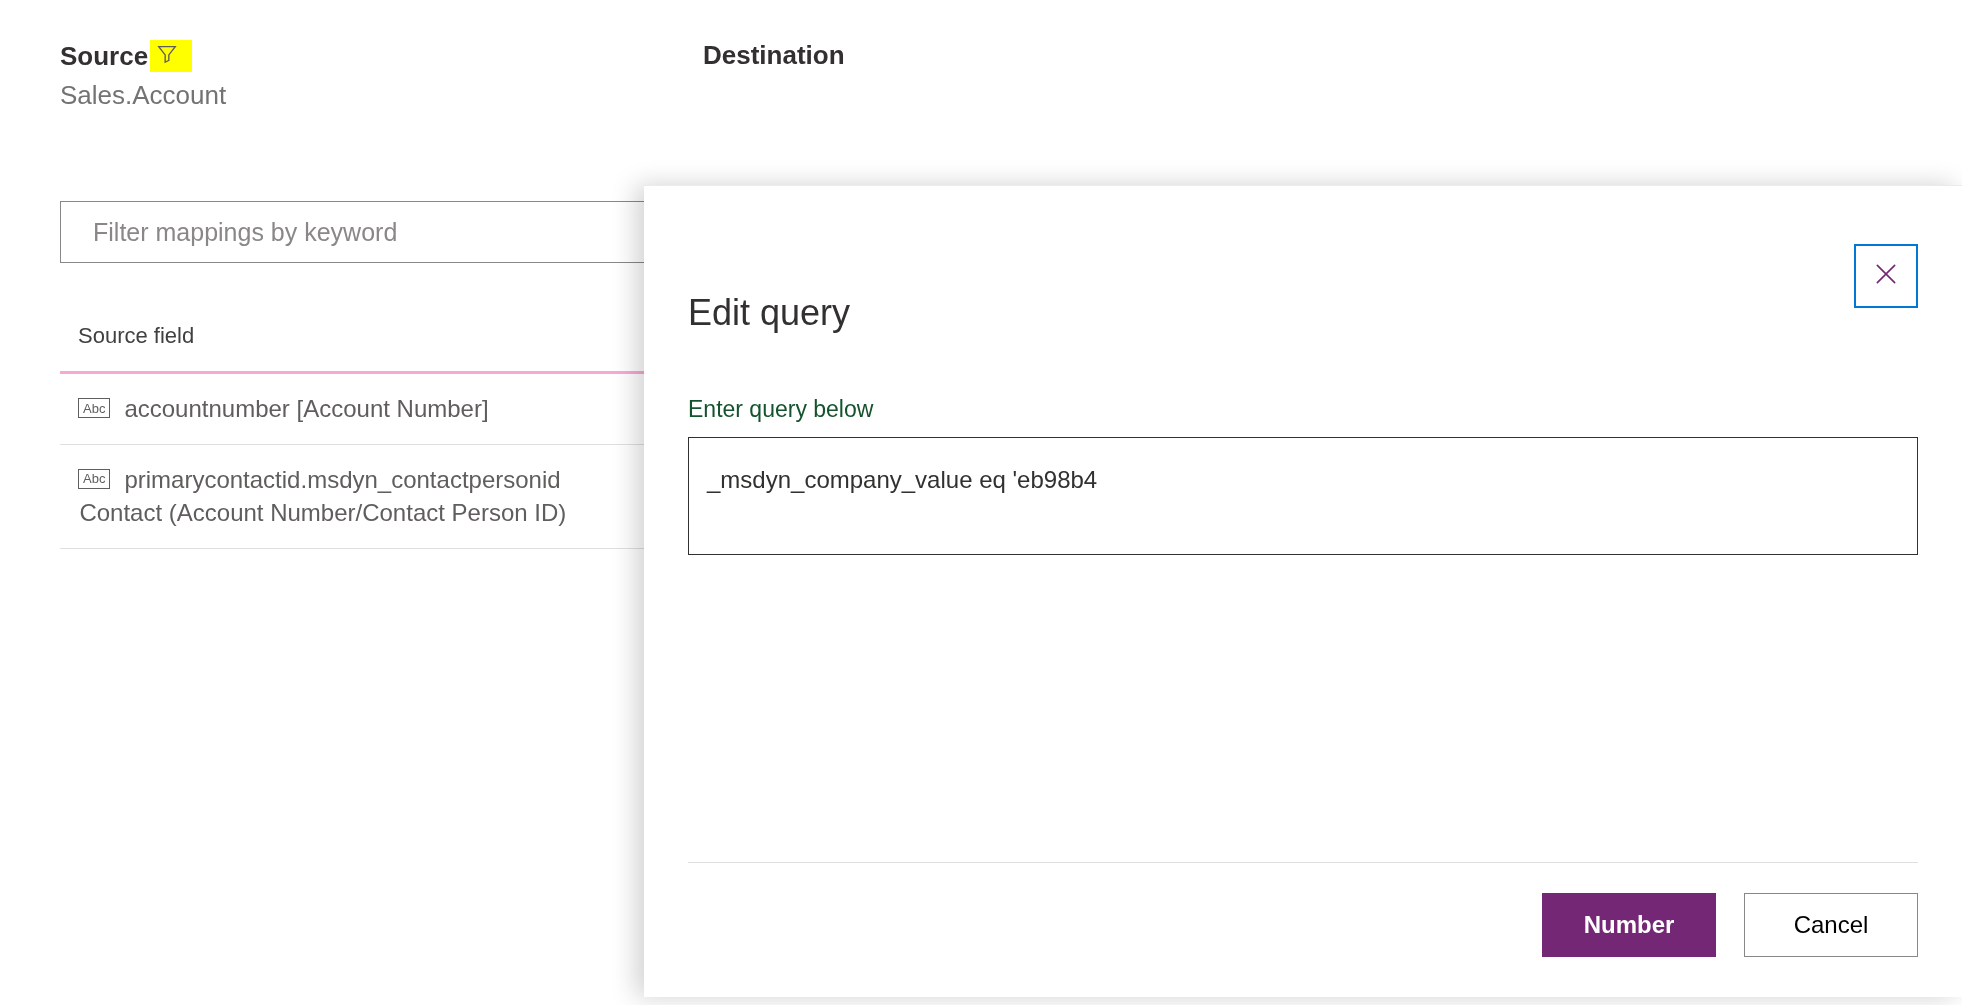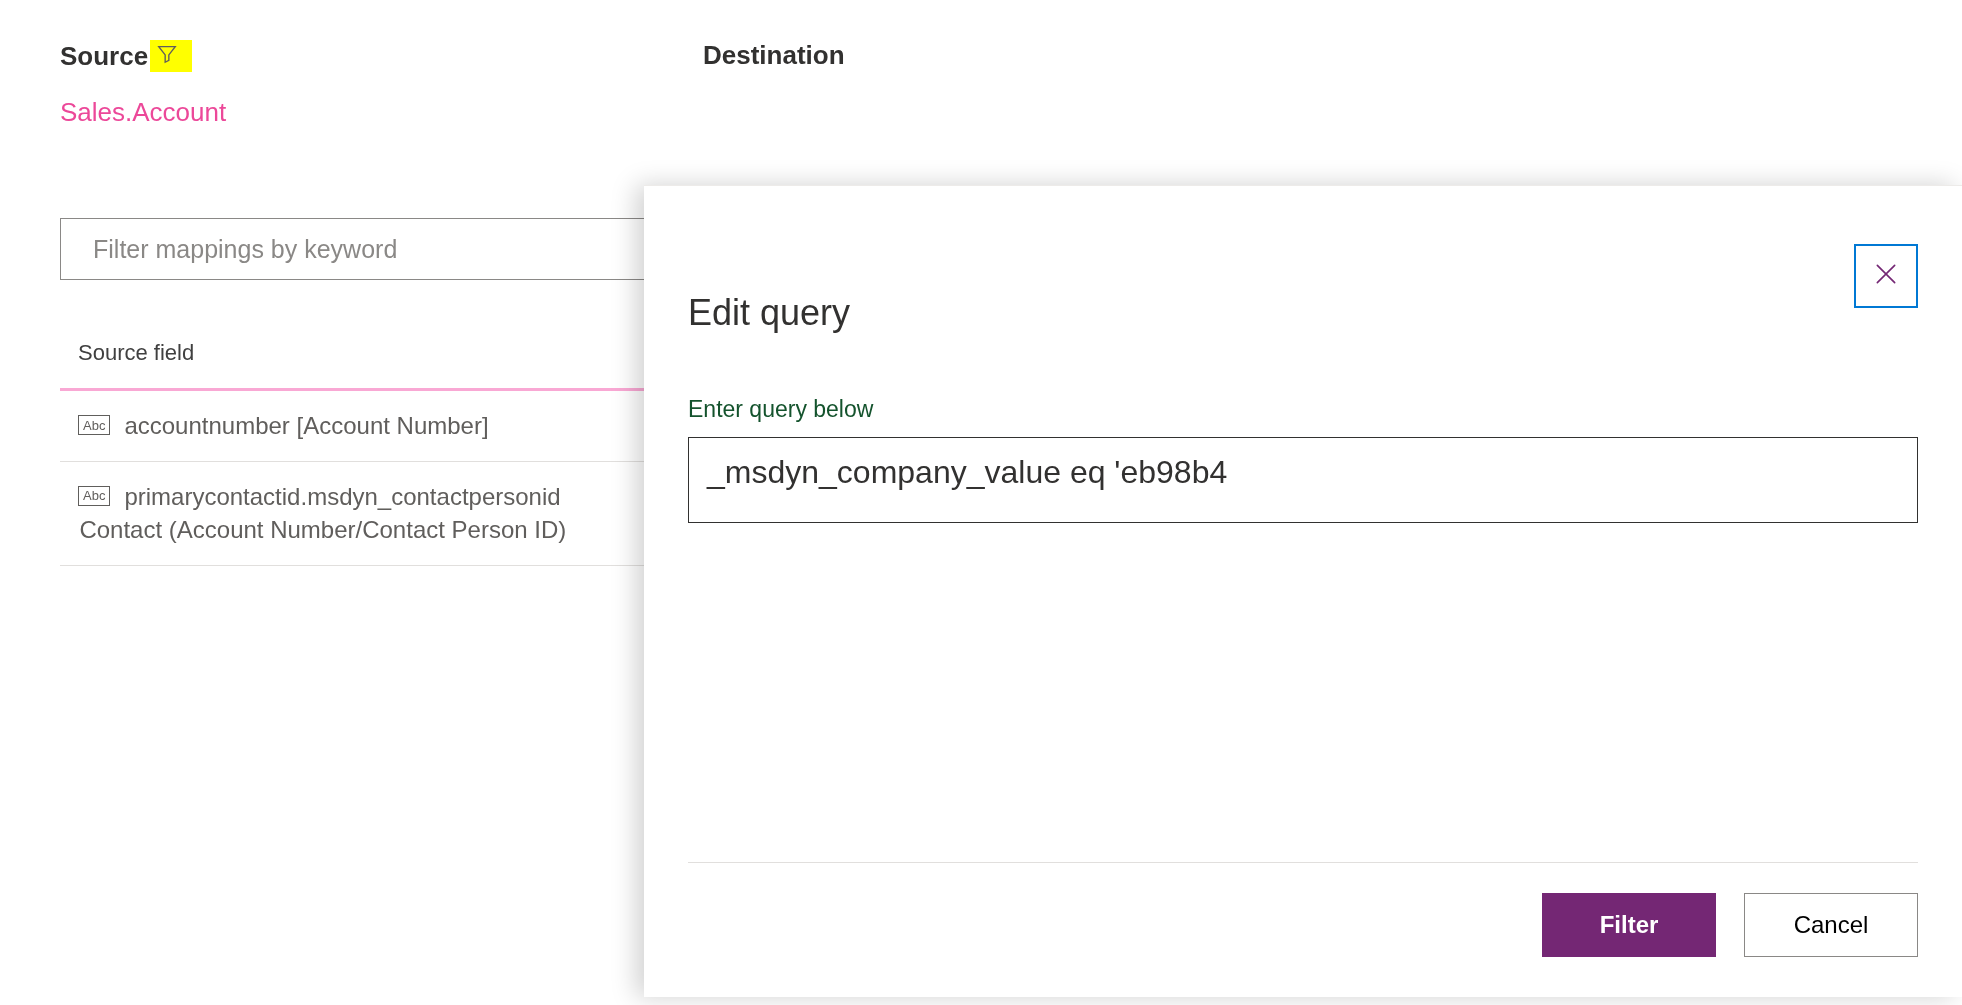--- a/index.html
+++ b/index.html
@@ -47,23 +47,23 @@
     height: 32px;
     padding: 0 14px 0 6px;
     margin-left: -2px;
   }
   .funnel-icon svg {
     width: 22px;
     height: 22px;
     stroke: #605e5c;
   }
   .sub-value {
-    margin-top: 25px;
+    margin-top: 8px;
     font-size: 26px;
-    color: #ec4899;
+    color: #737373;
   }
 
   .filter-input-wrap {
     margin-top: 90px;
     width: 600px;
   }
   .filter-input {
     width: 100%;
     height: 62px;
     border: 1px solid #8a8886;
@@ -150,25 +150,25 @@
     margin-top: 36px;
   }
   .dialog-label {
     margin-top: 62px;
     font-size: 23px;
     color: #14532d;
   }
   .query-box {
     margin-top: 14px;
     width: 100%;
-    height: 86px;
+    height: 118px;
     border: 1px solid #323130;
-    font-size: 32px;
+    font-size: 24px;
     font-family: inherit;
-    padding: 16px 18px;
+    padding: 28px 18px;
     resize: none;
     outline: none;
     color: #323130;
   }
   .dialog-footer {
     margin-top: auto;
     border-top: 1px solid #e1dfdd;
     padding-top: 30px;
     display: flex;
     justify-content: flex-end;
@@ -243,18 +243,18 @@
         </svg>
       </span>
     </div>
 
     <div class="dialog-title">Edit query</div>
     <div class="dialog-label">Enter query below</div>
 
     <textarea class="query-box" style="">_msdyn_company_value eq 'eb98b4</textarea>
 
     <div class="dialog-footer">
-      <button class="btn btn-primary">Filter</button>
+      <button class="btn btn-primary">Number</button>
       <button class="btn">Cancel</button>
     </div>
   </div>
 
 </div>
 
 </body></html>

